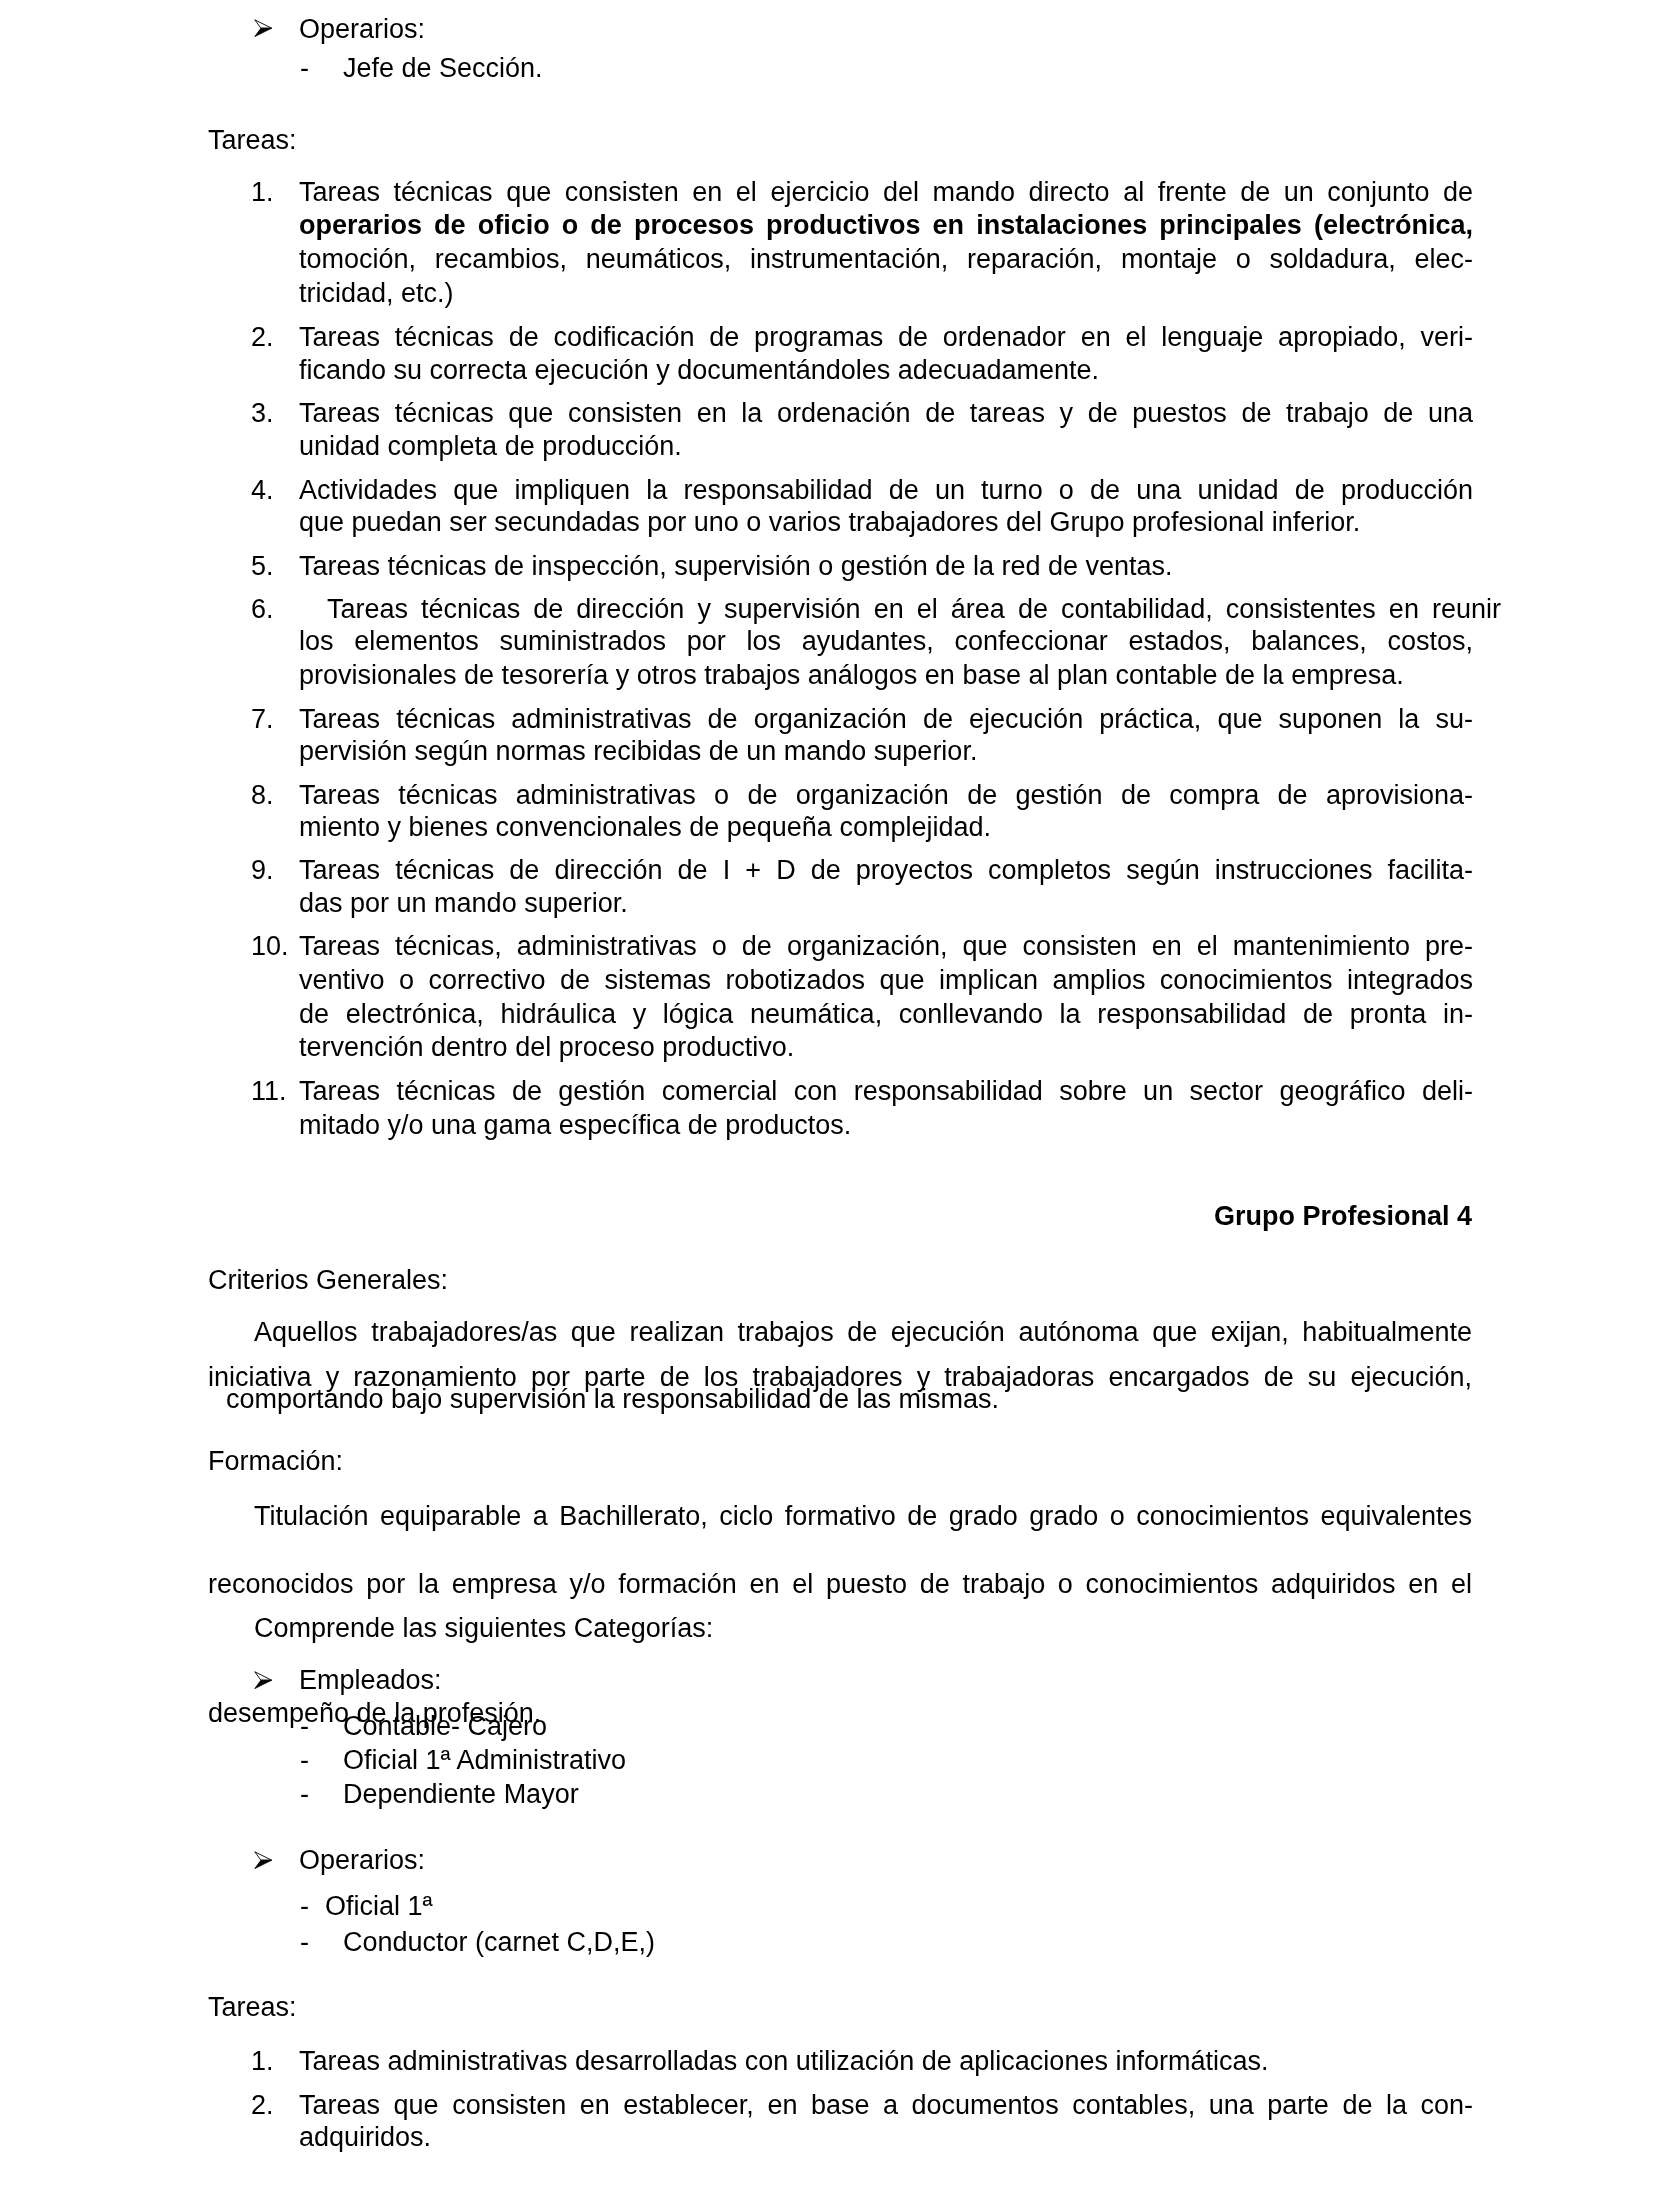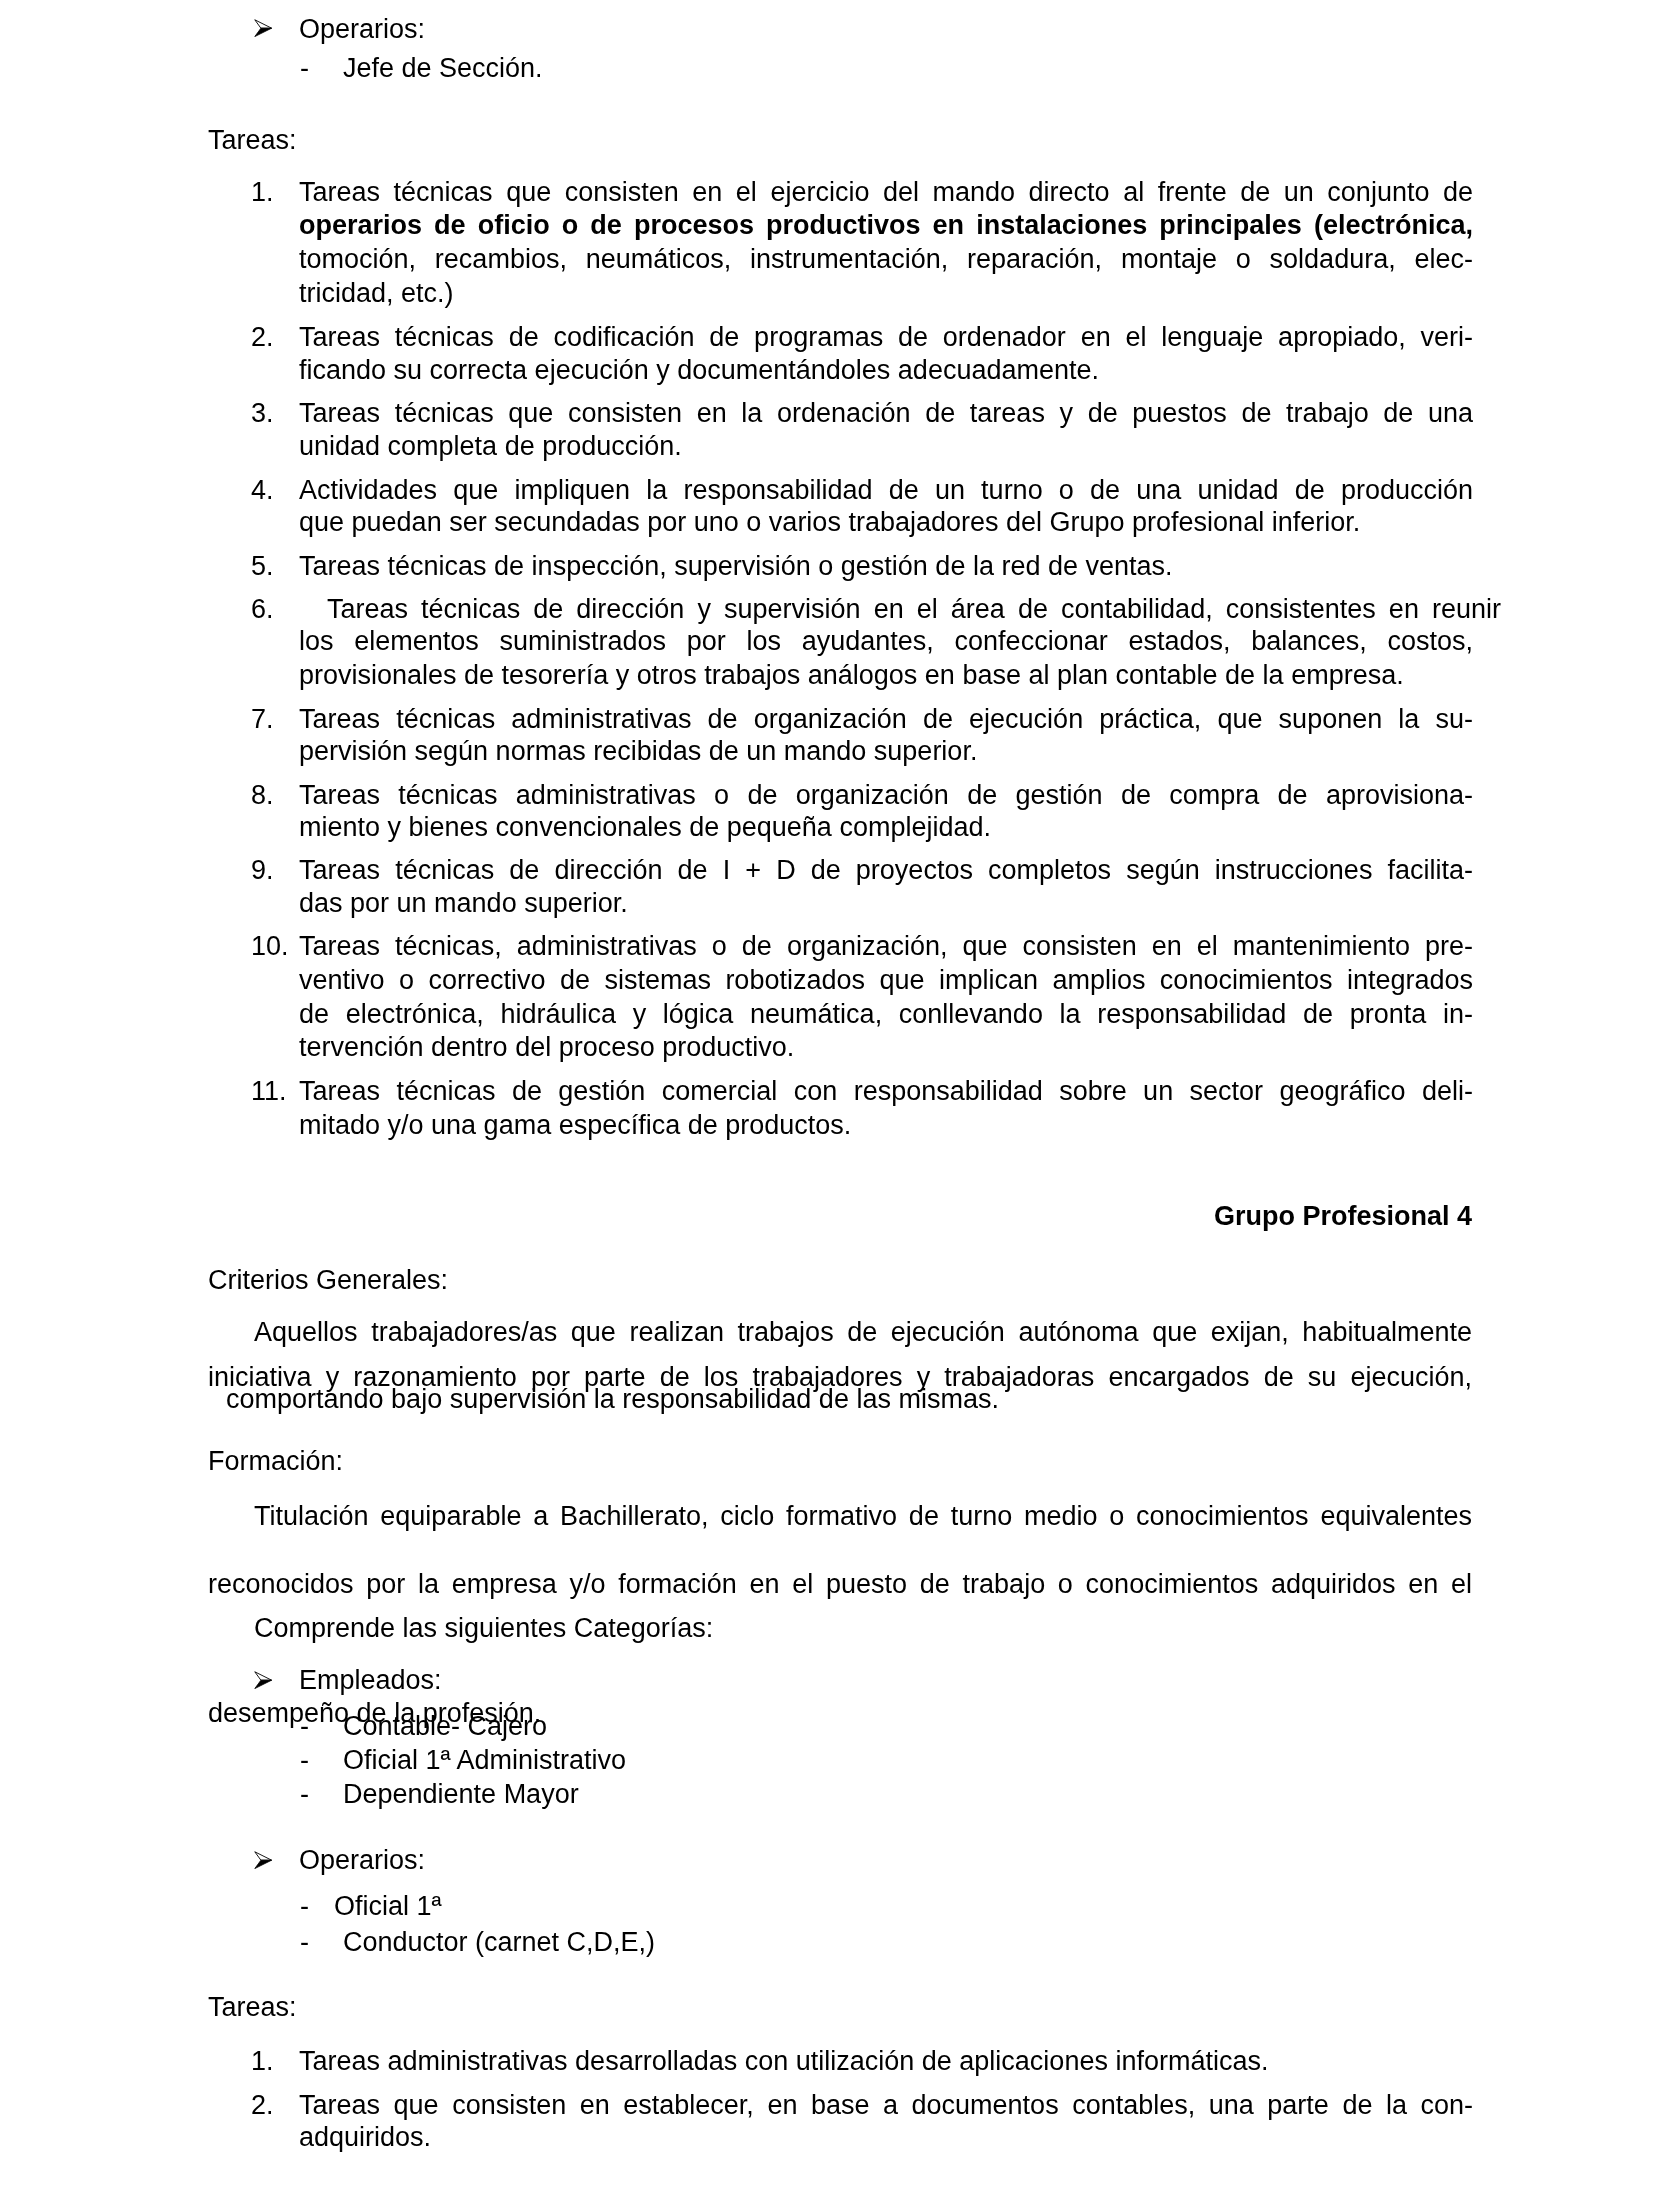--- a/index.html
+++ b/index.html
@@ -62,42 +62,42 @@
     <div class="ln left" style="top: 1030px; left: 299px; width: 1174px;">tervención dentro del proceso productivo.</div>
     <div class="num" style="top: 1074px; left: 251px;">11.</div>
     <div class="ln just" style="top: 1074px; left: 299px; width: 1174px;">Tareas técnicas de gestión comercial con responsabilidad sobre un sector geográfico deli-</div>
     <div class="ln left" style="top: 1108px; left: 299px; width: 1174px;">mitado y/o una gama específica de productos.</div>
     <div class="ln bold center" style="top: 1199px; left: 208px; width: 1264px;">Grupo Profesional 4</div>
     <div class="ln" style="top: 1263px; left: 208px;">Criterios Generales:</div>
     <div class="ln just" style="top: 1315px; left: 254px; width: 1218px;">Aquellos trabajadores/as que realizan trabajos de ejecución autónoma que exijan, habitualmente</div>
     <div class="ln just" style="top: 1348px; left: 208px; width: 1264px; margin-top: 12px;">iniciativa y razonamiento por parte de los trabajadores y trabajadoras encargados de su ejecución,</div>
     <div class="ln left" style="top: 1382px; left: 208px; width: 1264px; margin-left: 18px;">comportando bajo supervisión la responsabilidad de las mismas.</div>
     <div class="ln" style="top: 1444px; left: 208px;">Formación:</div>
-    <div class="ln just" style="top: 1499px; left: 254px; width: 1218px;">Titulación equiparable a Bachillerato, ciclo formativo de turno medio o conocimientos equivalentes</div>
+    <div class="ln just" style="top: 1499px; left: 254px; width: 1218px;">Titulación equiparable a Bachillerato, ciclo formativo de grado grado o conocimientos equivalentes</div>
     <div class="ln just" style="top: 1531px; left: 208px; width: 1264px; margin-top: 36px;">reconocidos por la empresa y/o formación en el puesto de trabajo o conocimientos adquiridos en el</div>
     <div class="ln left" style="top: 1652px; left: 208px; width: 1264px; margin-top: 44px;">desempeño de la profesión.</div>
     <div class="ln" style="top: 1611px; left: 254px;">Comprende las siguientes Categorías:</div>
     <svg class="arrow" viewBox="0 0 24 24" style="top: 1671px; left: 254px;">
     <polygon points="1,1 23,12 9,12" fill="#fff" stroke="#000" stroke-width="1.2"></polygon>
     <polygon points="9,12 23,12 1,23" fill="#000" stroke="#000" stroke-width="1"></polygon>
   </svg>
     <div class="ln" style="top: 1663px; left: 299px;">Empleados:</div>
     <div class="dash" style="top: 1709px; left: 300px;">-</div>
     <div class="ln" style="top: 1709px; left: 343px;">Contable- Cajero</div>
     <div class="dash" style="top: 1743px; left: 300px;">-</div>
     <div class="ln" style="top: 1743px; left: 343px;">Oficial 1ª Administrativo</div>
     <div class="dash" style="top: 1777px; left: 300px;">-</div>
     <div class="ln" style="top: 1777px; left: 343px;">Dependiente Mayor</div>
     <svg class="arrow" viewBox="0 0 24 24" style="top: 1851px; left: 254px;">
     <polygon points="1,1 23,12 9,12" fill="#fff" stroke="#000" stroke-width="1.2"></polygon>
     <polygon points="9,12 23,12 1,23" fill="#000" stroke="#000" stroke-width="1"></polygon>
   </svg>
     <div class="ln" style="top: 1843px; left: 299px;">Operarios:</div>
     <div class="dash" style="top: 1889px; left: 300px;">-</div>
-    <div class="ln" style="top: 1889px; left: 334px;">Oficial 1ª</div>
+    <div class="ln" style="top: 1889px; left: 325px;">Oficial 1ª</div>
     <div class="dash" style="top: 1925px; left: 300px;">-</div>
     <div class="ln" style="top: 1925px; left: 343px;">Conductor (carnet C,D,E,)</div>
     <div class="ln" style="top: 1990px; left: 208px;">Tareas:</div>
     <div class="num" style="top: 2044px; left: 251px;">1.</div>
     <div class="ln left" style="top: 2044px; left: 299px; width: 1174px;">Tareas administrativas desarrolladas con utilización de aplicaciones informáticas.</div>
     <div class="num" style="top: 2088px; left: 251px;">2.</div>
     <div class="ln just" style="top: 2088px; left: 299px; width: 1174px;">Tareas que consisten en establecer, en base a documentos contables, una parte de la con-</div>
     <div class="ln left" style="top: 2120px; left: 299px; width: 1174px;">adquiridos.</div>
   </div>
 

